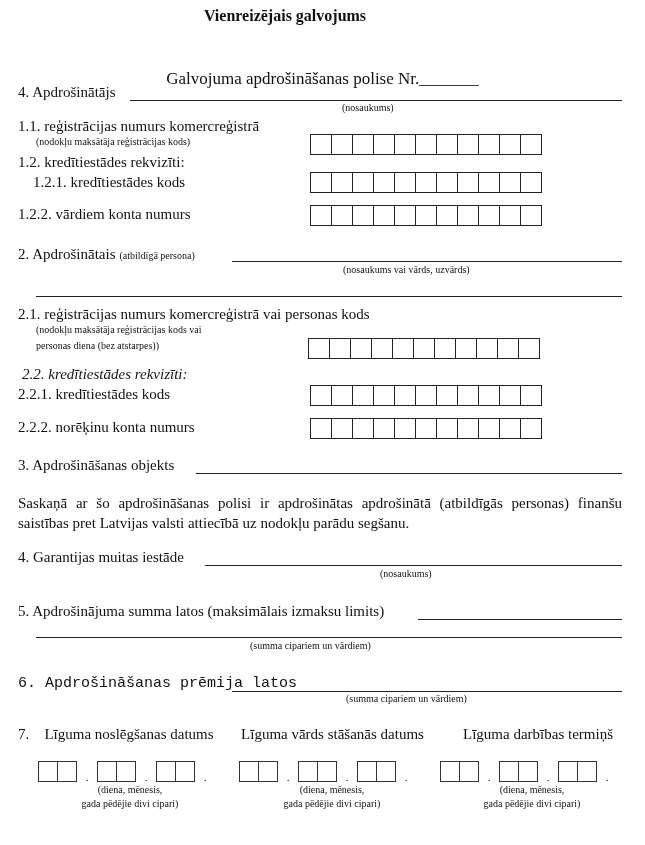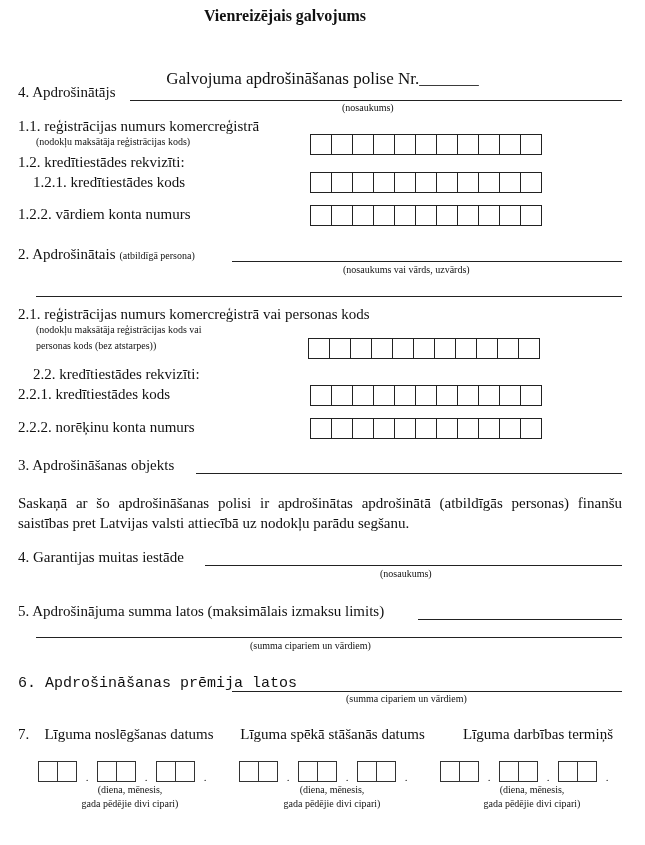--- a/index.html
+++ b/index.html
@@ -79,36 +79,36 @@
 <div class="abs" style="left:18px;top:245px;">
   <span class="t15">2. Apdrošinātais</span>
   <span class="t11">(atbildīgā persona)</span>
 </div>
 <div class="line" style="left:232px;width:390px;top:261px;"></div>
 <div class="abs t11" style="left:343px;top:264px;">(nosaukums vai vārds, uzvārds)</div>
 <div class="line" style="left:36px;width:586px;top:296px;"></div>
 
 <div class="abs t15" style="left:18px;top:306px;">2.1. reģistrācijas numurs komercreģistrā vai personas kods</div>
 <div class="abs t11" style="left:36px;top:324px;">(nodokļu maksātāja reģistrācijas kods vai</div>
-<div class="abs t11" style="left:36px;top:340px;">personas kods (bez atstarpes))</div>
+<div class="abs t11" style="left:36px;top:340px;">personas diena (bez atstarpes))</div>
 <div class="boxes" style="left:308px;top:338px;">
   <div class="cell"></div>
     <div class="cell"></div>
     <div class="cell"></div>
     <div class="cell"></div>
     <div class="cell"></div>
     <div class="cell"></div>
     <div class="cell"></div>
     <div class="cell"></div>
     <div class="cell"></div>
     <div class="cell"></div>
     <div class="cell"></div>
 </div>
 
-<div class="abs t15" style="left:33px;top:366px;">2.2. kredītiestādes rekvizīti:</div>
+<div class="abs t15" style="left:22px;top:366px;font-style:italic;">2.2. kredītiestādes rekvizīti:</div>
 <div class="abs t15" style="left:18px;top:386px;">2.2.1. kredītiestādes kods</div>
 <div class="boxes" style="left:310px;top:385px;">
   <div class="cell"></div>
     <div class="cell"></div>
     <div class="cell"></div>
     <div class="cell"></div>
     <div class="cell"></div>
     <div class="cell"></div>
     <div class="cell"></div>
     <div class="cell"></div>
@@ -165,21 +165,21 @@
   <div class="dot">.</div>
   <div class="dpair">
       <div class="c"></div>
       <div class="c"></div>
     </div>
   <div class="dot">.</div>
 </div>
 <div class="abs t11 center" style="left:40px;width:180px;top:784px;">(diena, mēnesis,</div>
 <div class="abs t11 center" style="left:40px;width:180px;top:798px;">gada pēdējie divi cipari)</div>
 
-<div class="abs t15 center" style="left:240px;width:185px;top:726px;white-space:normal;line-height:17px;">Līguma spēkā stāšanās datums</div>
+<div class="abs t15 center" style="left:240px;width:185px;top:726px;white-space:normal;line-height:17px;">Līguma vārds stāšanās datums</div>
 <div class="dgroup" style="left:239px;top:761px;">
   <div class="dpair">
       <div class="c"></div>
       <div class="c"></div>
     </div>
   <div class="dot">.</div>
   <div class="dpair">
       <div class="c"></div>
       <div class="c"></div>
     </div>

